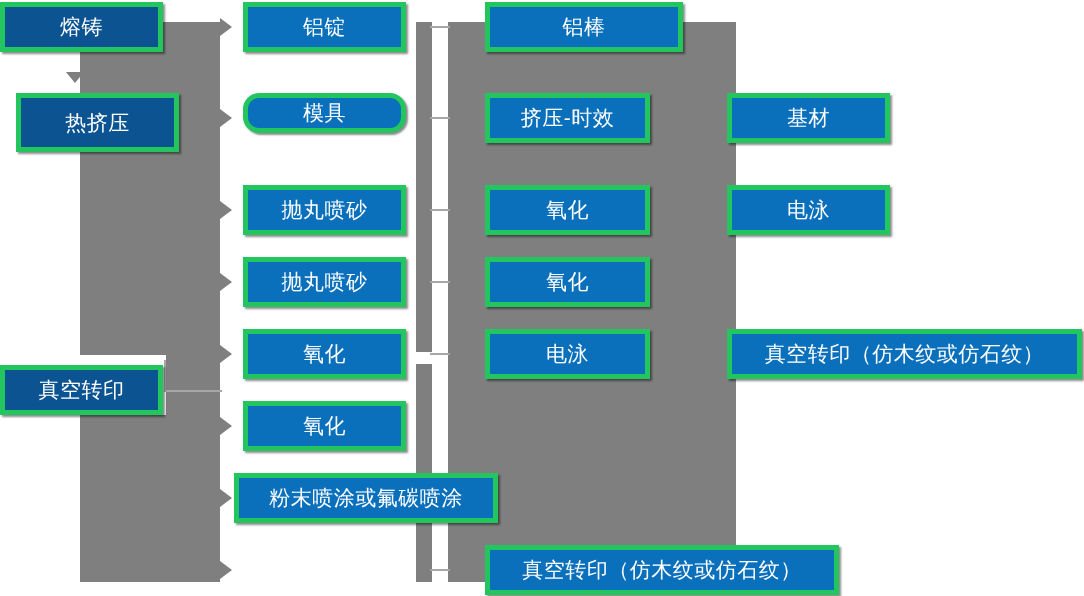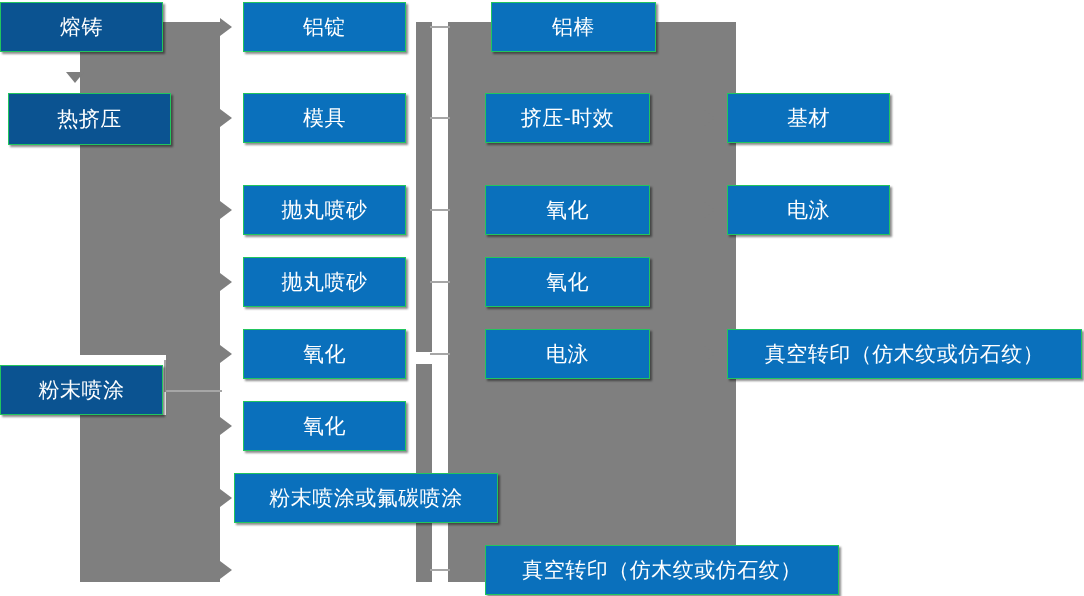--- a/index.html
+++ b/index.html
@@ -46,21 +46,21 @@
   }
 
   
   .node {
     position: absolute;
     box-sizing: border-box;
     display: flex;
     align-items: center;
     justify-content: center;
     color: #ffffff;
-    border: 1px solid #22c55e;
+    border: 5px solid #22c55e;
     box-shadow: 2px 2px 2px rgba(0,0,0,0.45);
     white-space: nowrap;
     letter-spacing: 0.5px;
   }
   .node.dark {
     background: #0B5391;
     font-size: 21px;
   }
   .node.mid {
     background: #0A70BC;
@@ -104,50 +104,50 @@
   <div class="thin-line" style="left:430px; top:353px; width:20px;"></div>
   <div class="thin-line" style="left:430px; top:569px; width:20px;"></div>
 
   <div class="gray-arrow" style="left:703px; top:109px;"></div>
   <div class="gray-arrow" style="left:703px; top:201px;"></div>
   <div class="gray-arrow" style="left:703px; top:345px;"></div>
 
   <div class="node dark" style="left:0px; top:2px; width:163px; height:50px;">
     <span>熔铸</span>
   </div>
-  <div class="node dark" style="left:8px; top:93px; width:163px; height:52px;">
+  <div class="node dark" style="left:16px; top:93px; width:163px; height:59px;">
     <span>热挤压</span>
   </div>
   <div class="node dark" style="left:0px; top:365px; width:163px; height:50px;">
-    <span>粉末喷涂</span>
+    <span>真空转印</span>
   </div>
 
   <div class="node mid" style="left:243px; top:2px; width:163px; height:50px;text-align:right;">
     <span>铝锭</span>
   </div>
-  <div class="node mid" style="left:243px; top:93px; width:163px; height:50px;">
+  <div class="node mid" style="left:243px; top:93px; width:163px; height:40px;border-radius:16px;">
     <span>模具</span>
   </div>
   <div class="node mid" style="left:243px; top:185px; width:163px; height:50px;">
     <span>抛丸喷砂</span>
   </div>
   <div class="node mid" style="left:243px; top:257px; width:163px; height:50px;">
     <span>抛丸喷砂</span>
   </div>
   <div class="node mid" style="left:243px; top:329px; width:163px; height:50px;">
     <span>氧化</span>
   </div>
   <div class="node mid" style="left:243px; top:401px; width:163px; height:50px;">
     <span>氧化</span>
   </div>
   <div class="node mid wide-label" style="left:234px; top:473px; width:264px; height:50px;">
     <span>粉末喷涂或氟碳喷涂</span>
   </div>
 
-  <div class="node mid" style="left:485px; top:2px; width:165px; height:50px;margin-left:6px;">
+  <div class="node mid" style="left:485px; top:2px; width:198px; height:50px;">
     <span>铝棒</span>
   </div>
   <div class="node mid" style="left:485px; top:93px; width:165px; height:50px;text-align:right;">
     <span>挤压-时效</span>
   </div>
   <div class="node mid" style="left:485px; top:185px; width:165px; height:50px;">
     <span>氧化</span>
   </div>
   <div class="node mid" style="left:485px; top:257px; width:165px; height:50px;">
     <span>氧化</span>

